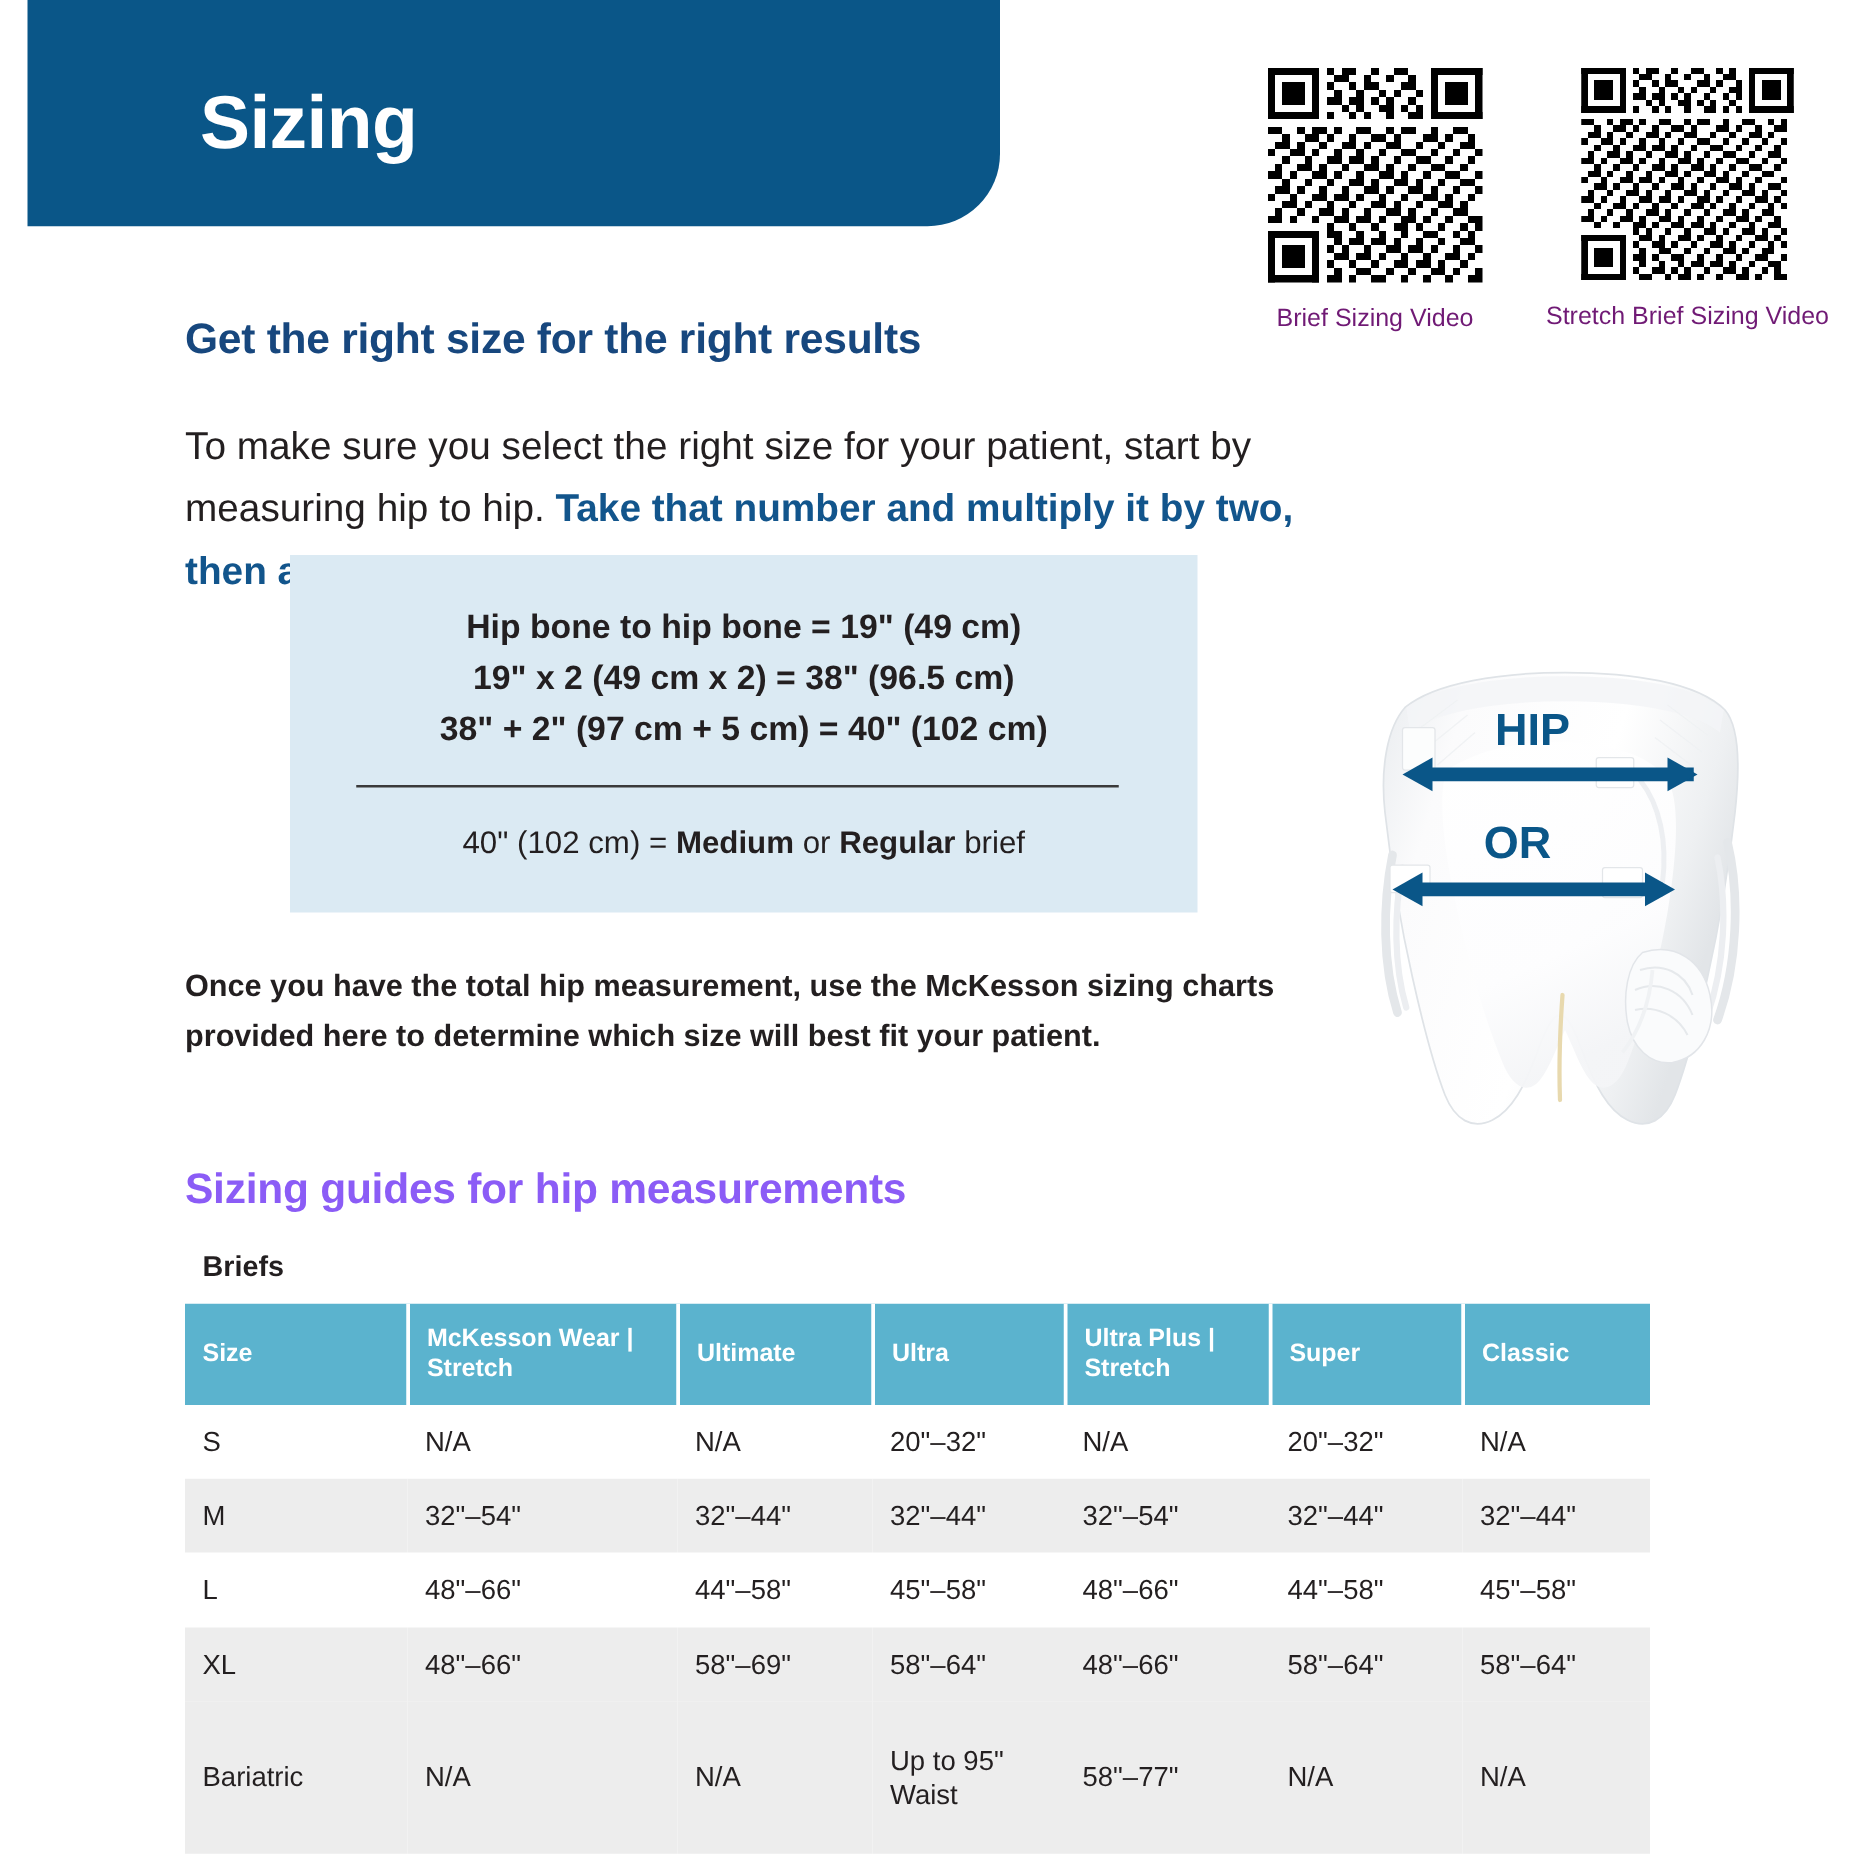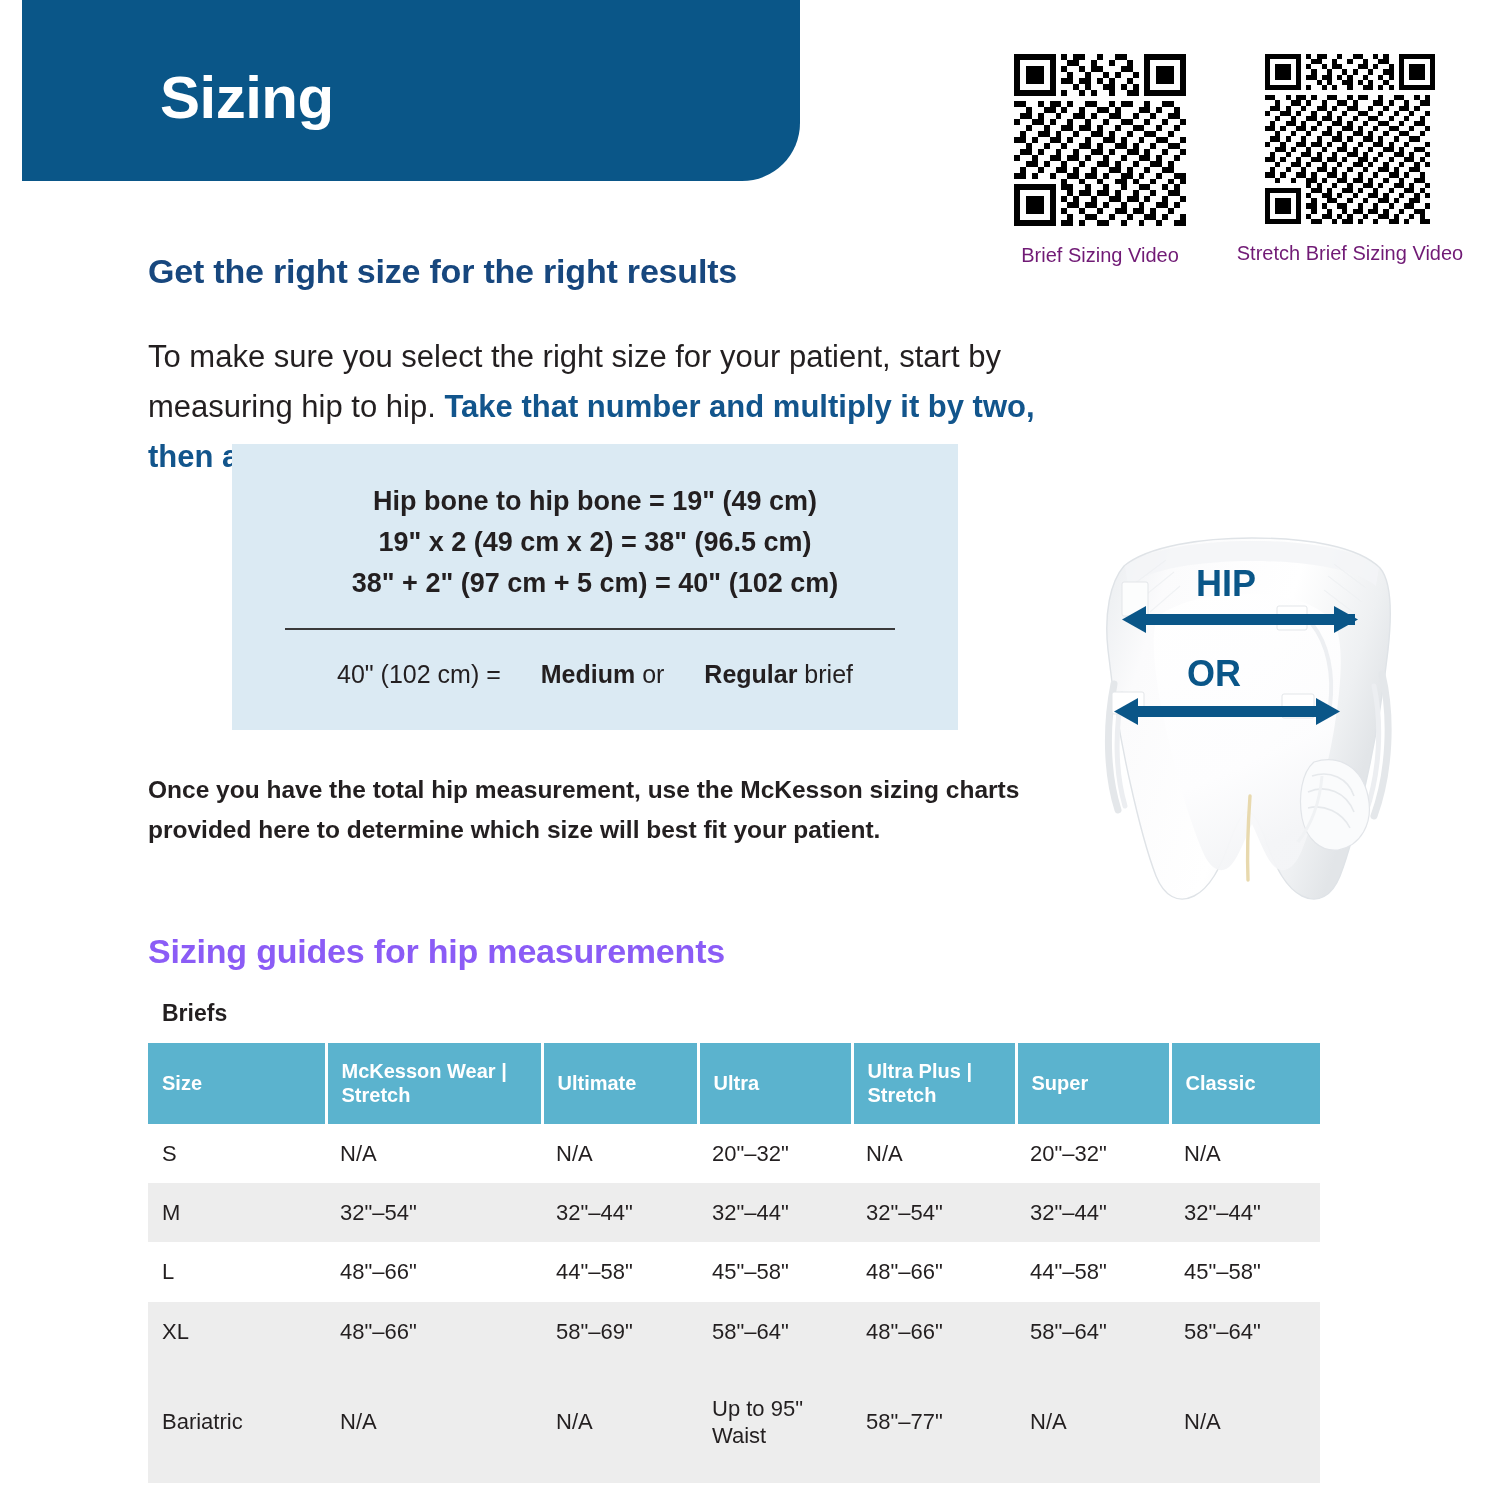--- a/index.html
+++ b/index.html
@@ -61,21 +61,21 @@
   .calc-line.l1{position:absolute;left:0;right:0;top:44px;}
   .calc-line.l2{position:absolute;left:0;right:0;top:85px;}
   .calc-line.l3{position:absolute;left:0;right:0;top:126px;}
   .calc-rule{
     position:absolute;left:53px;top:184px;width:610px;height:2px;background:#3a3a3a;
   }
   .calc-result{
     position:absolute;left:0;right:0;top:218px;
     text-align:center;font-size:25px;color:#231f20;line-height:1;
   }
-  .calc-result b{font-weight:bold;margin-left:33px;}
+  .calc-result b{font-weight:bold;}
 
   
   .product{
     position:absolute;left:1062px;top:524px;width:376px;height:386px;
   }
   .product svg{display:block;width:100%;height:100%;}
 
   
   .closing{
     position:absolute;left:148px;top:770px;width:900px;

